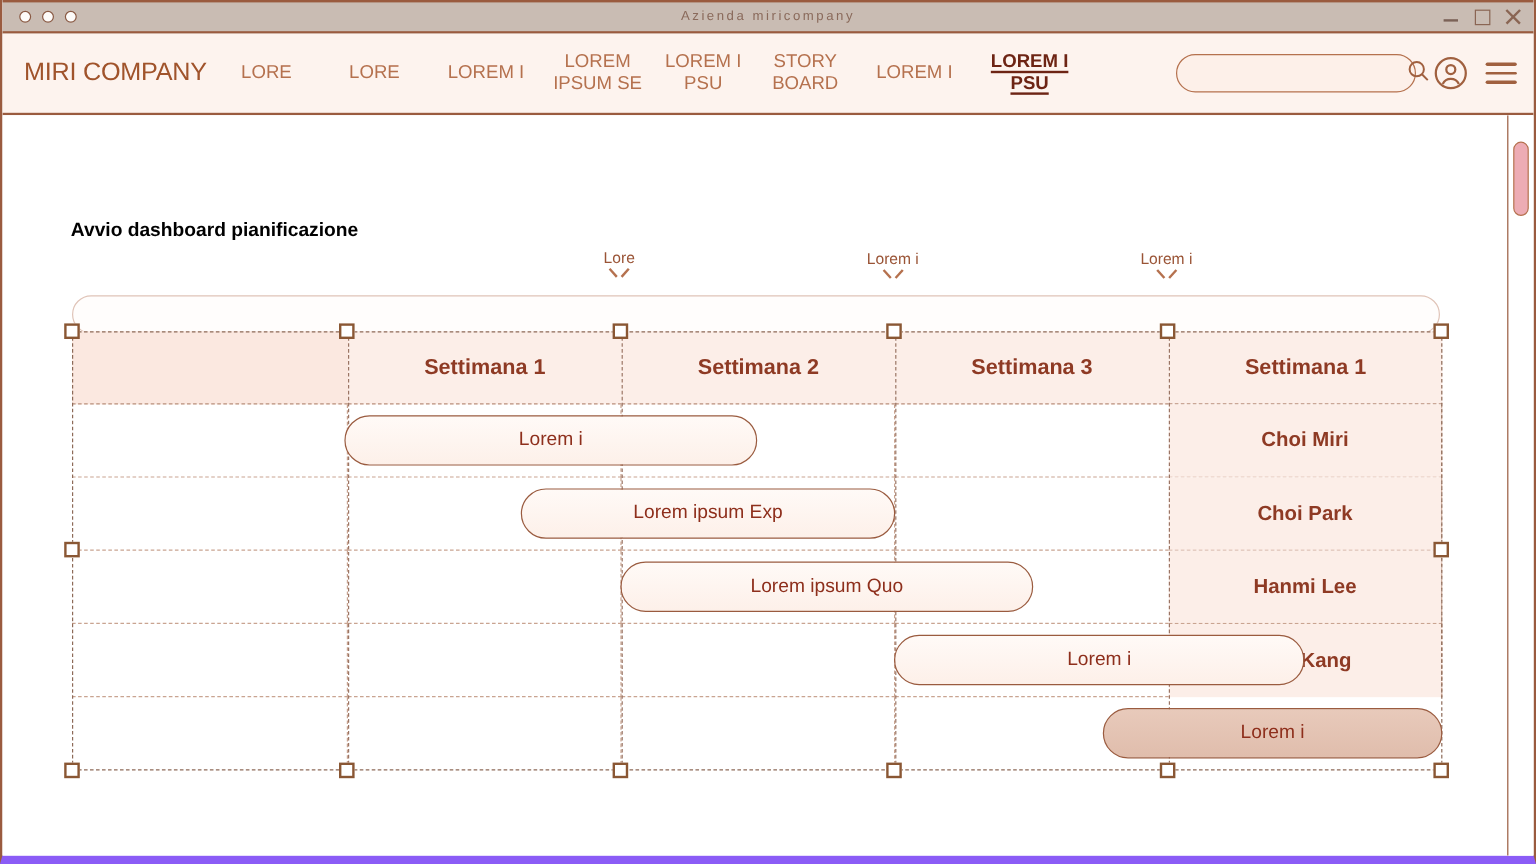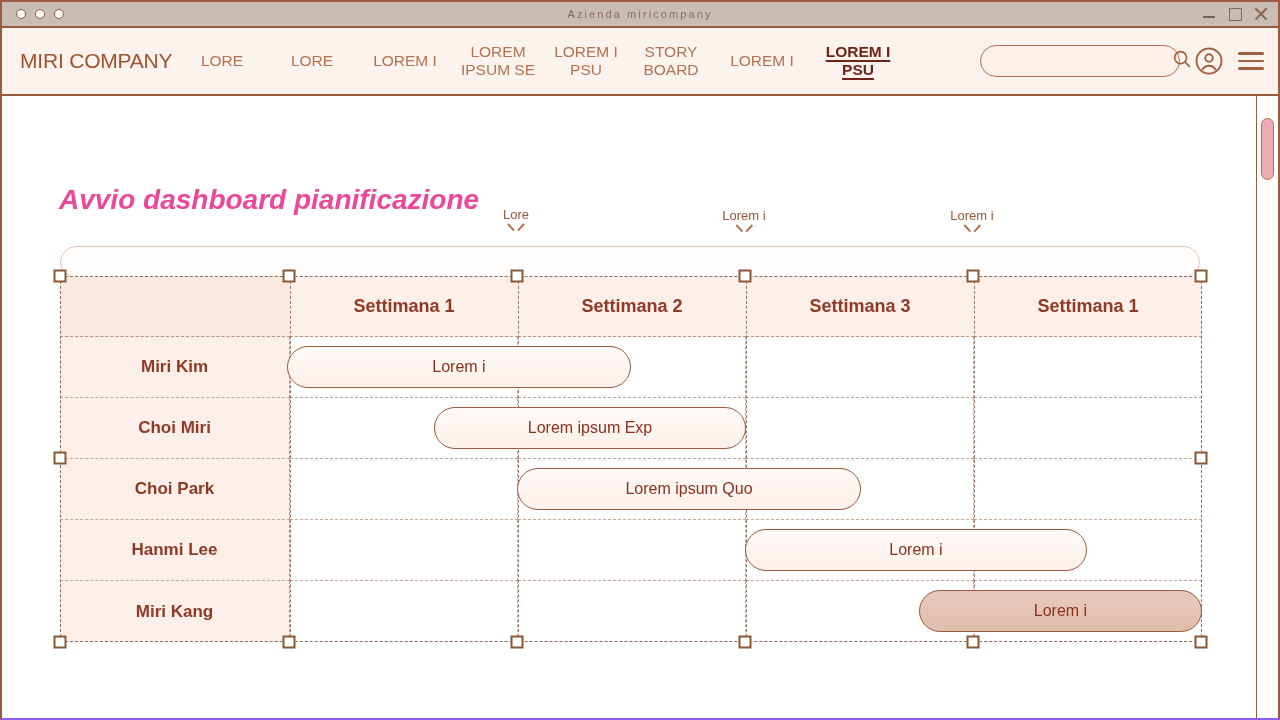--- a/index.html
+++ b/index.html
@@ -12,21 +12,21 @@
     background: #ffffff;
   }
 
   .window {
     position: relative;
     width: 1280px;
     height: 720px;
     background: #ffffff;
     border-left: 2px solid #9a5b3f;
     border-right: 2px solid #9a5b3f;
-    border-bottom: 2px solid #8b5cf6;
+    border-bottom: 7px solid #8b5cf6;
     overflow: hidden;
   }
 
   
   .titlebar {
     position: relative;
     height: 28px;
     background: #c9bcb3;
     border-top: 2px solid #9a5b3f;
     border-bottom: 2px solid #9a5b3f;
@@ -173,24 +173,23 @@
     font-size: 13.5px;
     font-weight: bold;
     padding: 8px 28px;
     border-radius: 16px;
   }
 
   .page-title {
     position: absolute;
     left: 57px;
     top: 88px;
-    font-size: 28px;
+    font-size: 16px;
     font-weight: bold;
-    color: #ec4899;
-    font-style: italic;
+    color: #000000;
   }
 
   
   .track {
     position: absolute;
     left: 58px;
     top: 150px;
     width: 1140px;
     height: 32px;
     border: 1.4px solid #e0c4b8;
@@ -397,21 +396,20 @@
 
     <div class="gantt">
 
       <div class="gantt-table">
         <div class="g-head corner"></div>
         <div class="g-head">Settimana 1</div>
         <div class="g-head">Settimana 2</div>
         <div class="g-head">Settimana 3</div>
         <div class="g-head">Settimana 1</div>
 
-        <div class="g-name">Miri Kim</div>
         <div class="g-cell"></div>
         <div class="g-cell"></div>
         <div class="g-cell"></div>
         <div class="g-cell lastcol"></div>
 
         <div class="g-name">Choi Miri</div>
         <div class="g-cell"></div>
         <div class="g-cell"></div>
         <div class="g-cell"></div>
         <div class="g-cell lastcol"></div>

